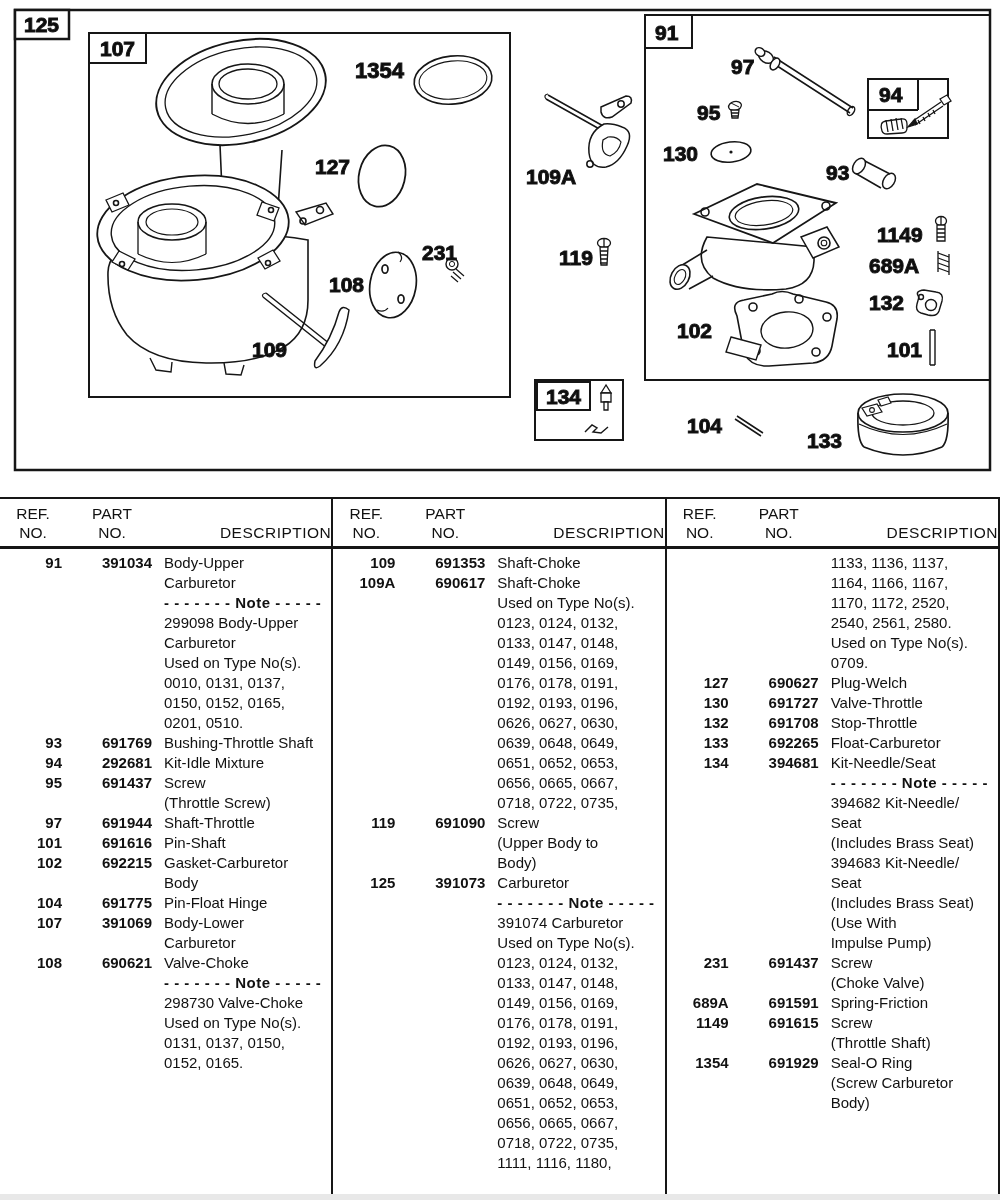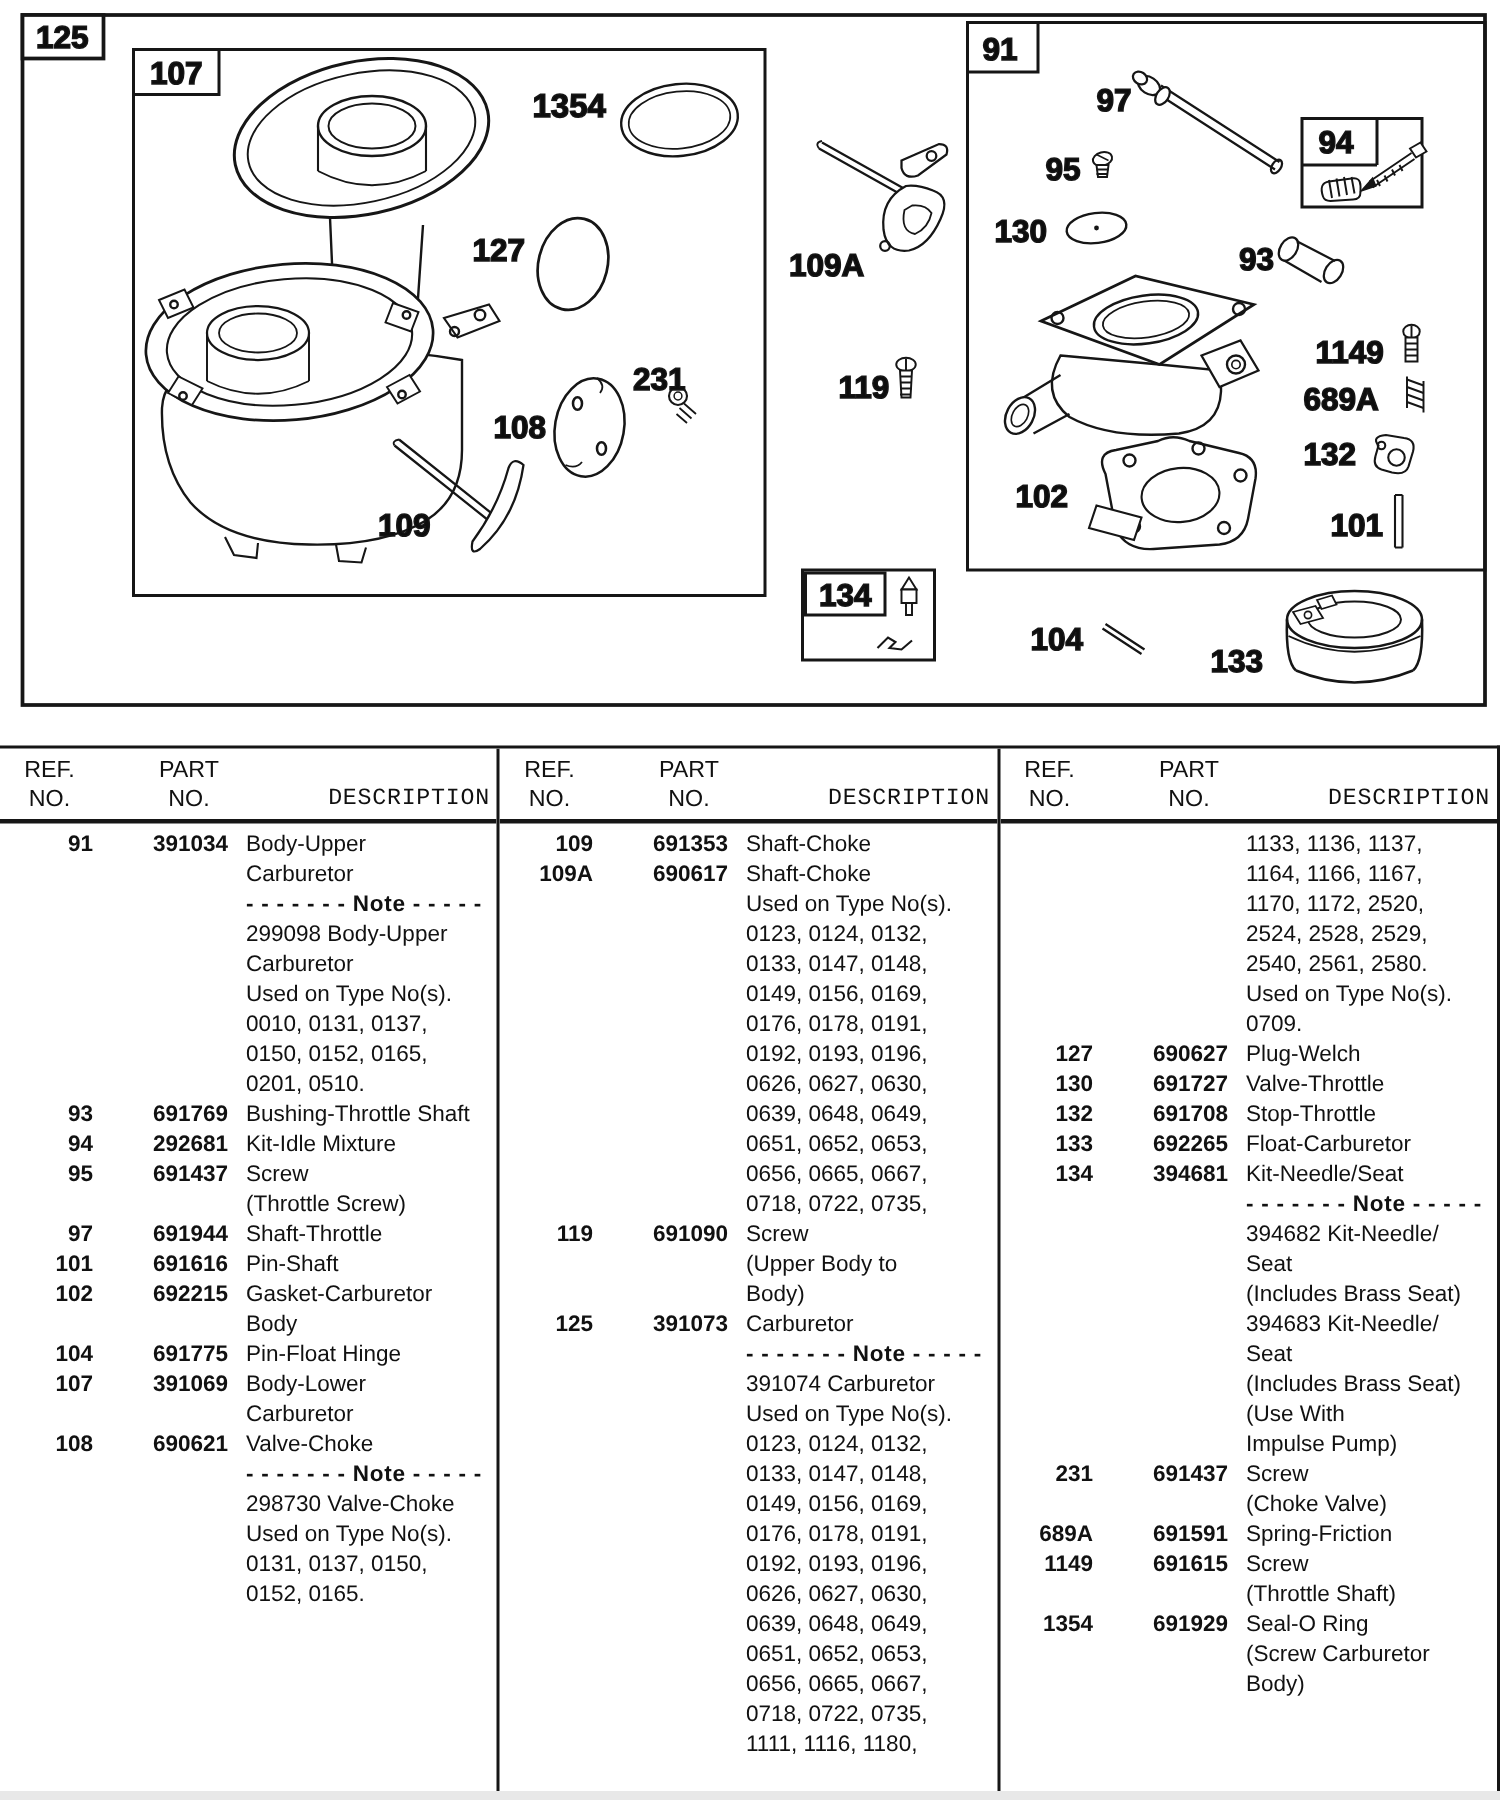--- a/index.html
+++ b/index.html
@@ -16,24 +16,24 @@
   .boxlab{font-family:"Liberation Sans",sans-serif;font-weight:700;font-size:21px;fill:#0d0d0d;}
   
   .ptable{
     position:absolute;left:0;top:497px;width:998px;height:703px;
     display:flex;border-top:2px solid #161616;border-right:2px solid #161616;
     overflow:hidden;background:#fff;
   }
   .pcol{flex:1 1 0;min-width:0;overflow:hidden;}
   .pcol + .pcol{border-left:2px solid #161616;}
   .phead{height:42px;padding-top:5px;border-bottom:3px solid #161616;}
-  .phrow{display:grid;grid-template-columns:58px 80px 1fr;column-gap:24px;padding-left:4px;
+  .phrow{display:grid;grid-template-columns:58px 80px 1fr;column-gap:10px;padding-left:4px;
          font-size:15.5px;line-height:19px;}
   .h-ref,.h-part{text-align:center;}
-  .h-desc{text-align:center;padding-left:24px;letter-spacing:.5px;font-family:Liberation Mono, monospace;}
+  .h-desc{text-align:right;padding-left:24px;letter-spacing:.5px;}
   .pbody{padding-top:4px;}
   .t-line{display:grid;grid-template-columns:58px 80px 1fr;column-gap:10px;padding-left:4px;
           font-size:15px;line-height:20px;}
   .c-ref,.c-part{font-weight:700;text-align:right;white-space:nowrap;}
   .c-desc{padding-left:2px;white-space:nowrap;}
   .c-desc.note{font-weight:700;letter-spacing:.5px;}
   .c-desc b{font-weight:400;}
 </style>
 </head>
 <body>
@@ -618,25 +618,20 @@
             <span class="c-desc">1164, 1166, 1167,</span>
           </div>
           <div class="t-line">
             <span class="c-ref"></span>
             <span class="c-part"></span>
             <span class="c-desc">1170, 1172, 2520,</span>
           </div>
           <div class="t-line">
             <span class="c-ref"></span>
             <span class="c-part"></span>
-            <span class="c-desc">2524, 2528, 2529,</span>
-          </div>
-          <div class="t-line">
-            <span class="c-ref"></span>
-            <span class="c-part"></span>
             <span class="c-desc">2540, 2561, 2580.</span>
           </div>
           <div class="t-line">
             <span class="c-ref"></span>
             <span class="c-part"></span>
             <span class="c-desc">Used on Type No(s).</span>
           </div>
           <div class="t-line">
             <span class="c-ref"></span>
             <span class="c-part"></span>

